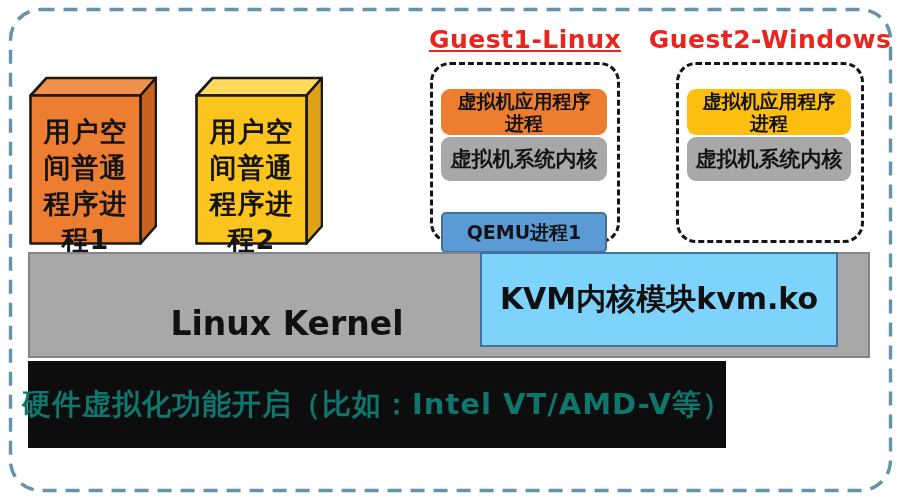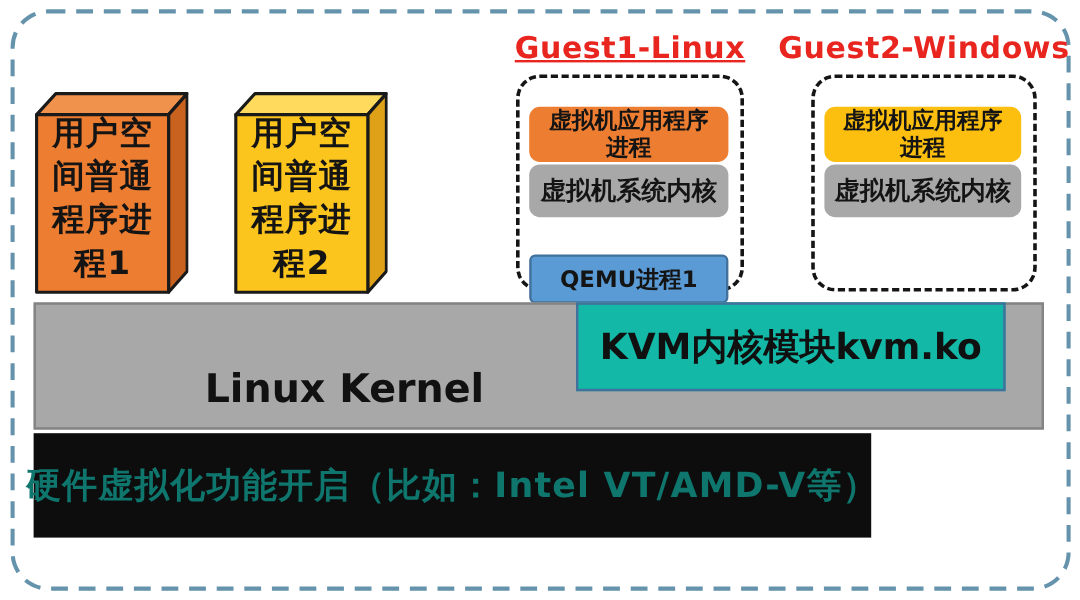--- a/index.html
+++ b/index.html
@@ -10,21 +10,21 @@
   .abs{position:absolute;}
   svg{display:block;}
 
   
   .outer-frame{left:0;top:0;width:900px;height:500px;pointer-events:none;}
 
   
   .proc-box{width:128px;height:170px;}
   .proc-box svg{position:absolute;left:0;top:0;}
   .proc-text{
-    position:absolute;left:2px;top:16px;width:109px;height:147px;
+    position:absolute;left:2px;top:36px;width:109px;height:147px;
     display:flex;flex-direction:column;align-items:center;justify-content:center;
     font-size:27px;line-height:36px;font-weight:700;color:#141414;letter-spacing:1px;
     text-align:center;
   }
   .f-or{fill:#ED7D31;} .t-or{fill:#F0914C;} .s-or{fill:#C9611F;}
   .f-ye{fill:#FCC51E;} .t-ye{fill:#FFDA5C;} .s-ye{fill:#DFA117;}
   .edge{stroke:#1a1a1a;stroke-width:2.6;stroke-linejoin:round;}
 
   
   .guest-title{
@@ -50,22 +50,22 @@
   .kernel-bar{
     left:28px;top:252px;width:842px;height:106px;
     background:#A8A8A8;border:2px solid #848484;box-sizing:border-box;
   }
   .kernel-label{
     position:absolute;left:57px;top:18px;width:400px;height:100%;
     display:flex;align-items:center;justify-content:center;
     font-size:33px;font-weight:700;color:#111;white-space:nowrap;
   }
   .kvm-box{
-    position:absolute;left:450px;top:-2px;width:358px;height:74px;
-    background:#14b8a6;border:2.5px solid #41719C;box-sizing:border-box;
+    position:absolute;left:450px;top:-2px;width:358px;height:95px;
+    background:#7dd3fc;border:2.5px solid #41719C;box-sizing:border-box;
     display:flex;align-items:center;justify-content:center;
     font-size:30px;font-weight:700;color:#101010;white-space:nowrap;
   }
 
   
   .hw-bar{
     left:28px;top:361px;width:698px;height:87px;background:#0d0d0d;
     display:flex;align-items:center;justify-content:center;
     color:#0f766e;font-size:29px;font-weight:700;letter-spacing:1px;white-space:nowrap;
   }

